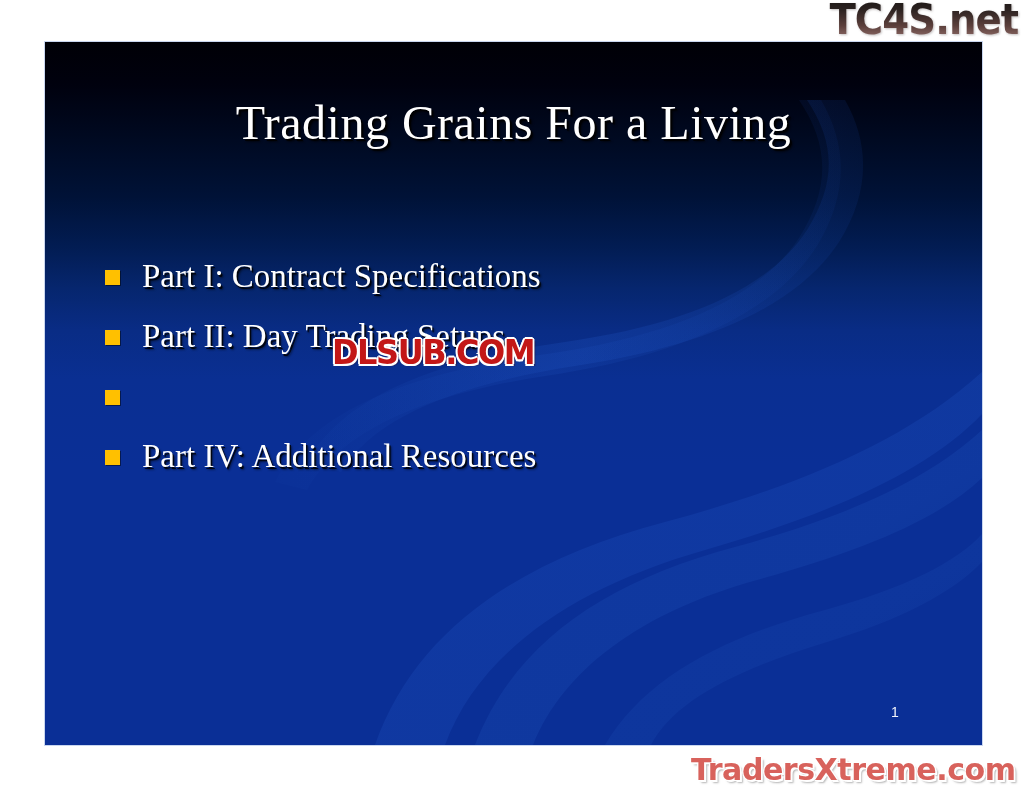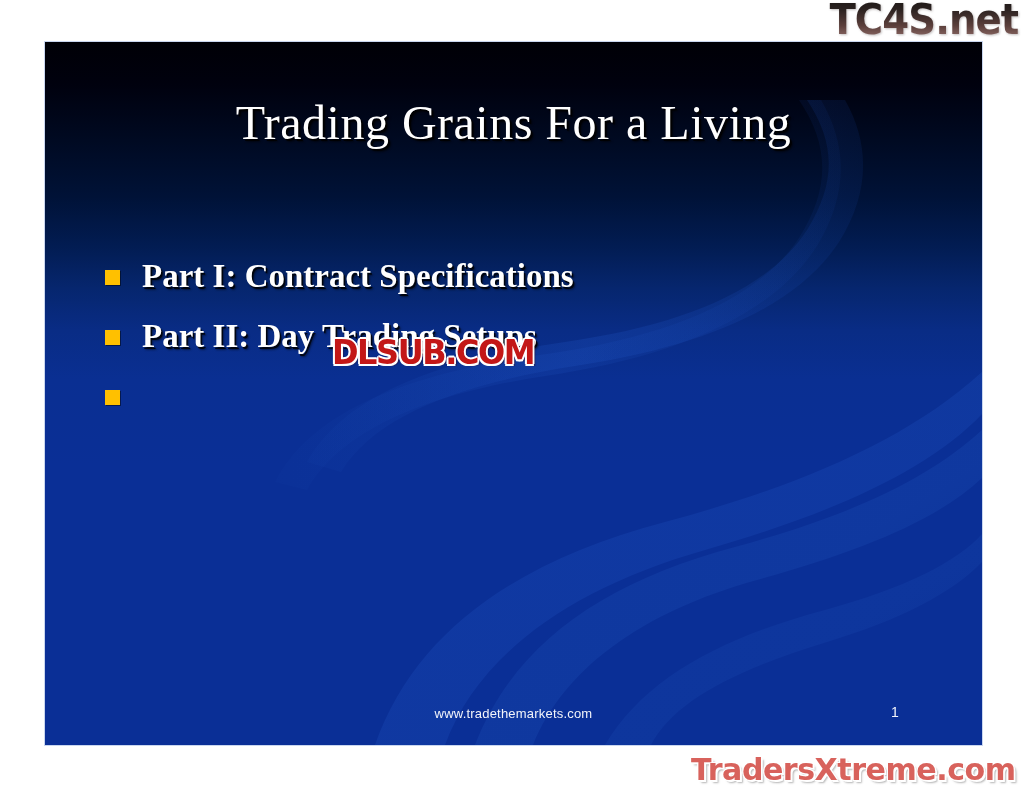--- a/index.html
+++ b/index.html
@@ -75,21 +75,20 @@
       3px 3px 2px rgba(0,0,0,0.55);
     white-space: nowrap;
   }
 
   
   #bullets {
     position: absolute;
     left: 60px;
     top: 212px;
     width: 840px;
-    font-weight: bold;
   }
   .bullet-row {
     display: flex;
     align-items: flex-start;
     height: 60px;
   }
   .bullet-marker {
     width: 15px;
     height: 15px;
     background: #ffc000;
@@ -260,24 +259,27 @@
 
       <div class="bullet-row">
         <span class="bullet-marker"></span>
         <span class="bullet-text">Part II: Day Trading Setups</span>
       </div>
 
       <div class="bullet-row">
         <span class="bullet-marker"></span>
       </div>
 
+      <div class="bullet-row">
+        <span class="bullet-marker"></span>
+        <span class="bullet-text">Part IV: Additional Resources</span>
+      </div>
 
     </div>
 
-    <div id="footer-url">www.tradethemarkets.com</div>
 
     <div id="page-number">1</div>
 
   </div>
 
   <div id="wm-center">DLSUB.COM</div>
 
   <div id="wm-top">TC4S.net</div>
 
   <div id="wm-bottom">TradersXtreme.com</div>

